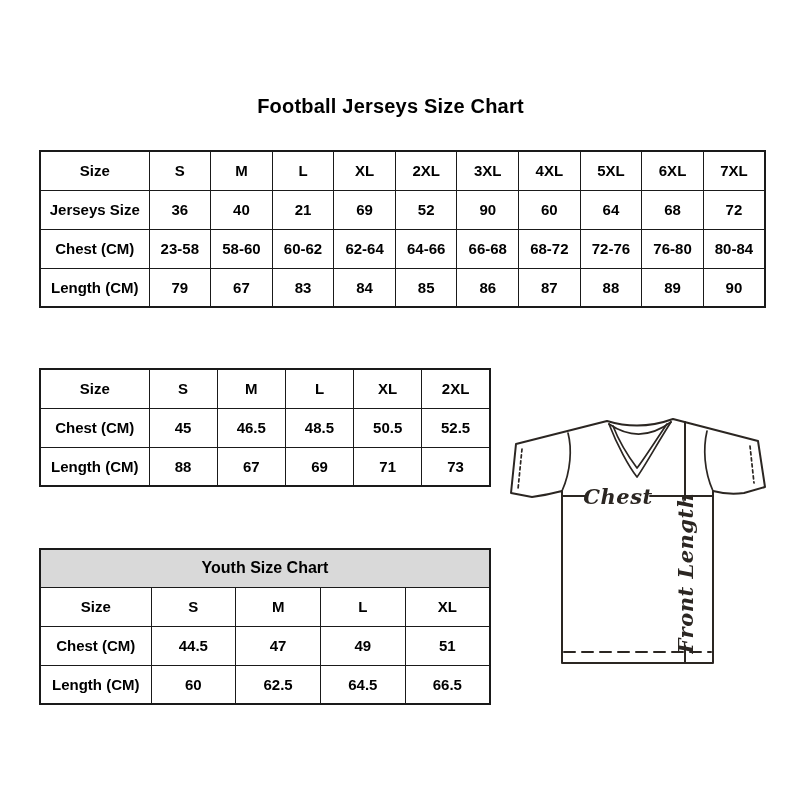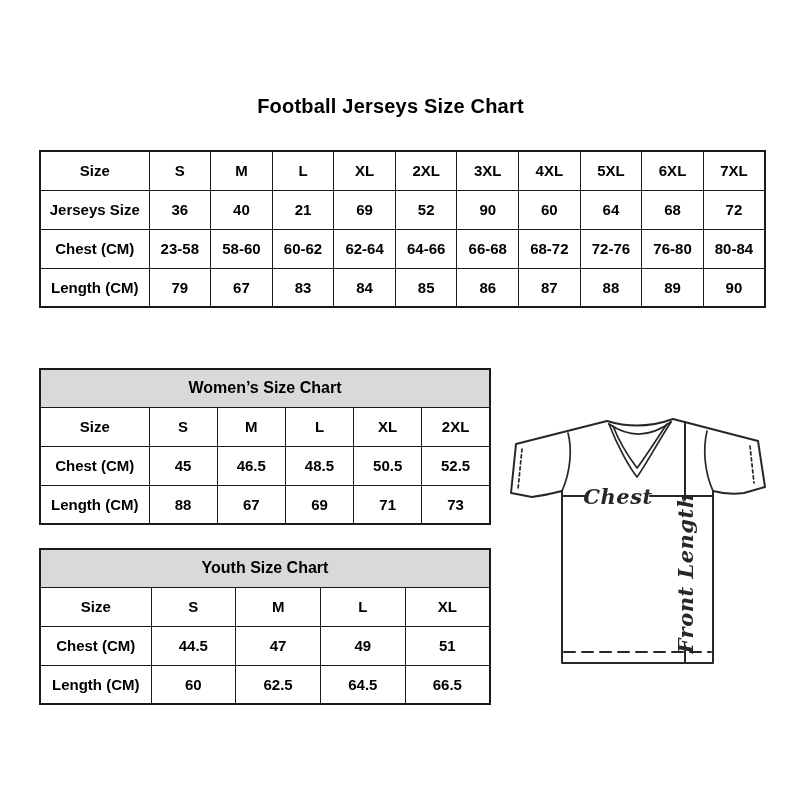--- a/index.html
+++ b/index.html
@@ -120,23 +120,20 @@
     <colgroup>
       <col style="width:109px">
         <col>
         <col>
         <col>
         <col>
         <col>
     </colgroup>
     <thead>
       <tr>
-        <th class="section-header" colspan="6">Women’s Size Chart</th>
-      </tr>
-      <tr>
         <td>Size</td>
         <td>S</td>
         <td>M</td>
         <td>L</td>
         <td>XL</td>
         <td>2XL</td>
       </tr>
     </thead>
     <tbody>
       <tr>

